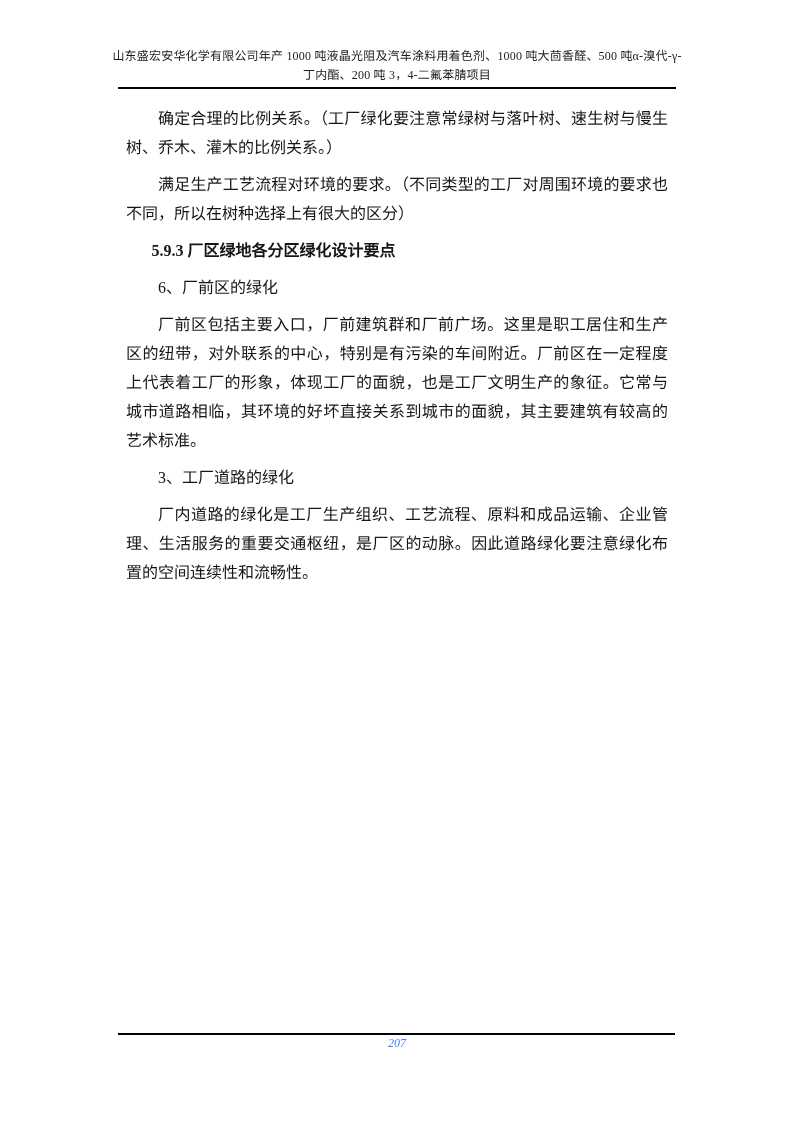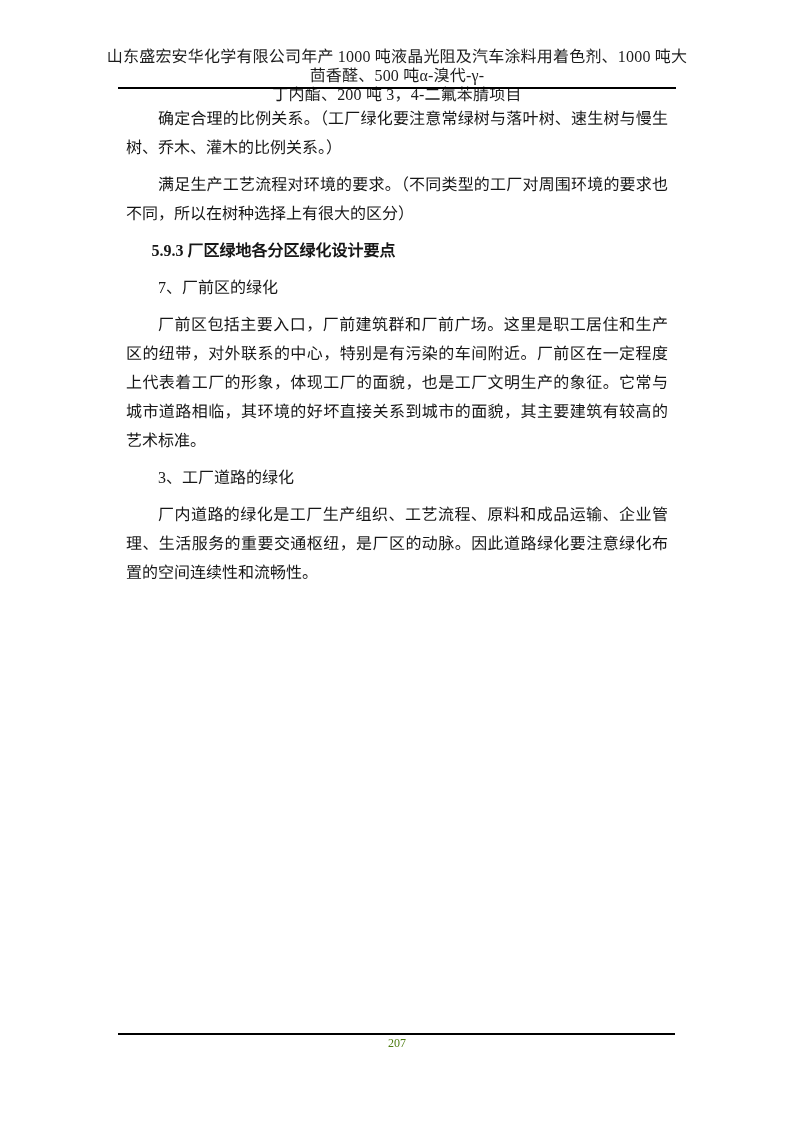--- a/index.html
+++ b/index.html
@@ -16,21 +16,21 @@
     color: #161616;
     font-family: "Liberation Serif", "DejaVu Serif", serif;
     overflow: hidden;
   }
   .header {
     position: absolute;
     top: 47px;
     left: 100px;
     right: 100px;
     text-align: center;
-    font-size: 16px;
+    font-size: 12px;
     line-height: 19px;
     color: #1c1c1c;
     letter-spacing: 0.2px;
   }
   .header-rule {
     position: absolute;
     top: 87px;
     left: 118px;
     right: 118px;
     border-top: 2px solid #000000;
@@ -64,40 +64,41 @@
     height: 0;
   }
   .footer-pagenum {
     position: absolute;
     top: 1036px;
     left: 118px;
     right: 118px;
     text-align: center;
     font-size: 12px;
     line-height: 15px;
-    color: #4d7c0f;
+    color: #3b82f6;
+    font-style: italic;
   }
 </style>
 </head>
 <body>
 
 <div class="page">
 
   <div class="header">
     <div>山东盛宏安华化学有限公司年产 1000 吨液晶光阻及汽车涂料用着色剂、1000 吨大茴香醛、500 吨α-溴代-γ-</div>
     <div>丁内酯、200 吨 3，4-二氟苯腈项目</div>
   </div>
 
   <div class="header-rule"></div>
 
   <div class="body-text">
     <p>确定合理的比例关系。（工厂绿化要注意常绿树与落叶树、速生树与慢生树、乔木、灌木的比例关系。）</p>
     <p>满足生产工艺流程对环境的要求。（不同类型的工厂对周围环境的要求也不同，所以在树种选择上有很大的区分）</p>
     <p class="section-heading">5.9.3 厂区绿地各分区绿化设计要点</p>
-    <p>7、厂前区的绿化</p>
+    <p>6、厂前区的绿化</p>
     <p>厂前区包括主要入口，厂前建筑群和厂前广场。这里是职工居住和生产区的纽带，对外联系的中心，特别是有污染的车间附近。厂前区在一定程度上代表着工厂的形象，体现工厂的面貌，也是工厂文明生产的象征。它常与城市道路相临，其环境的好坏直接关系到城市的面貌，其主要建筑有较高的艺术标准。</p>
     <p>3、工厂道路的绿化</p>
     <p>厂内道路的绿化是工厂生产组织、工艺流程、原料和成品运输、企业管理、生活服务的重要交通枢纽，是厂区的动脉。因此道路绿化要注意绿化布置的空间连续性和流畅性。</p>
   </div>
 
   <div class="footer-rule"></div>
 
   <div class="footer-pagenum">207</div>
 
 </div>

